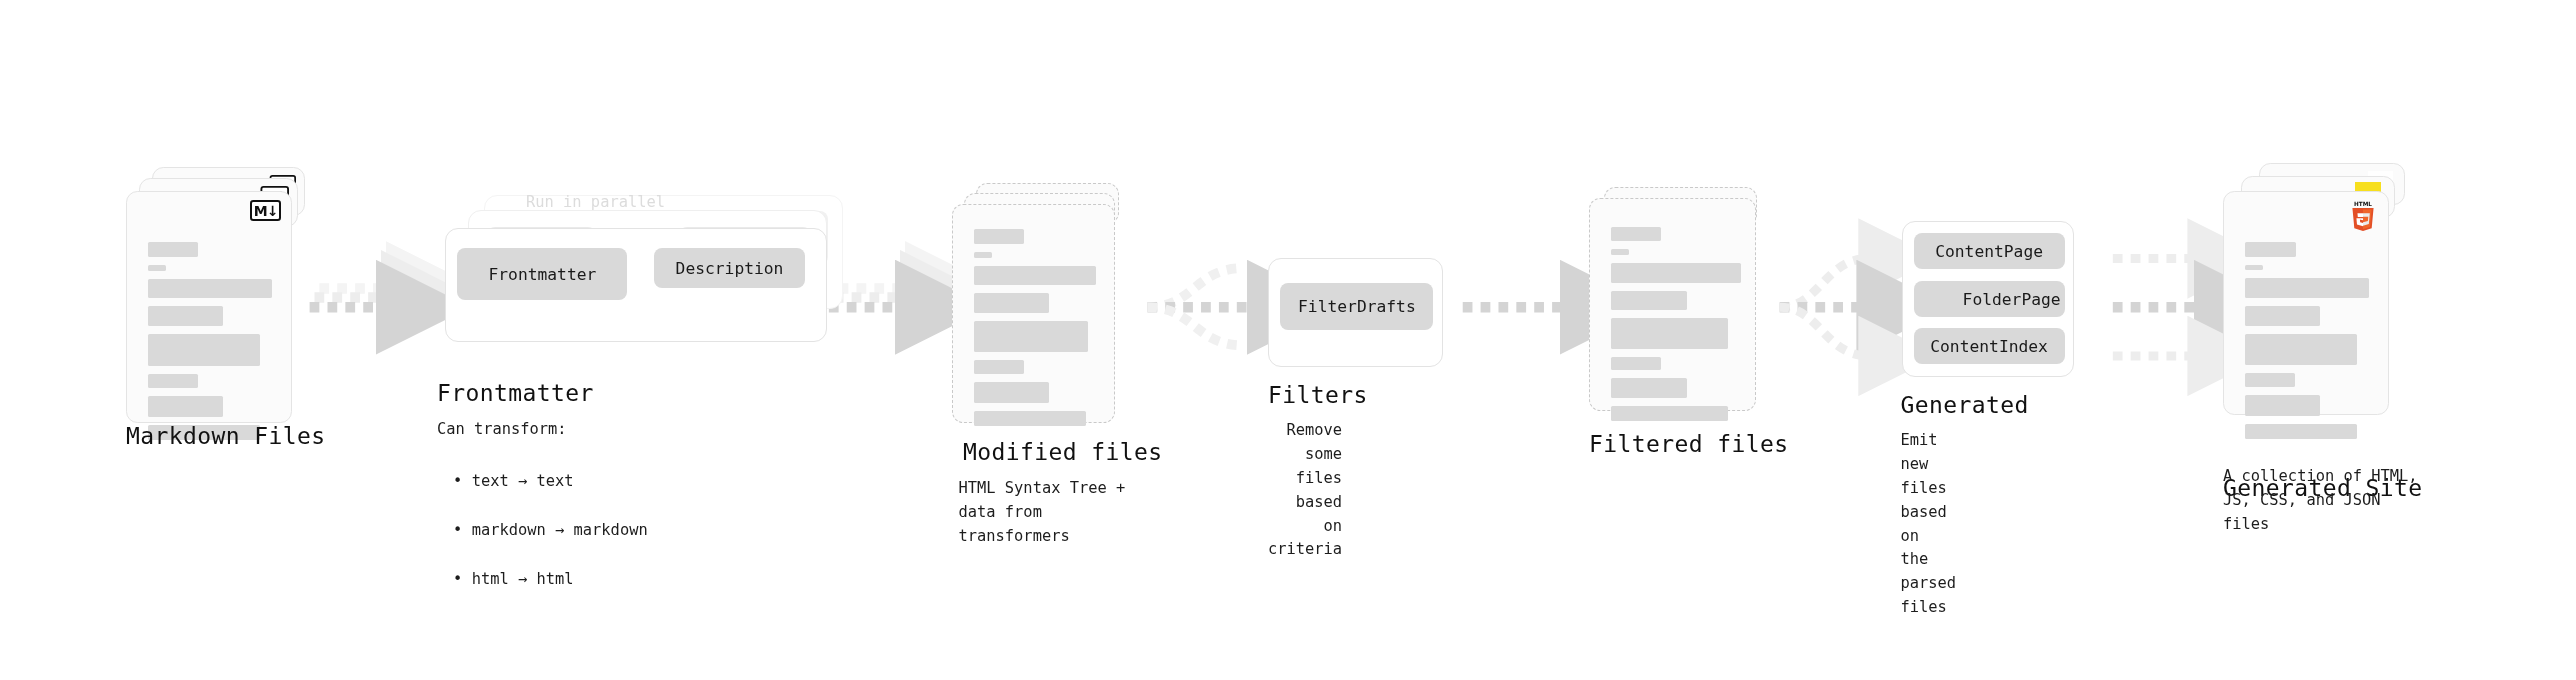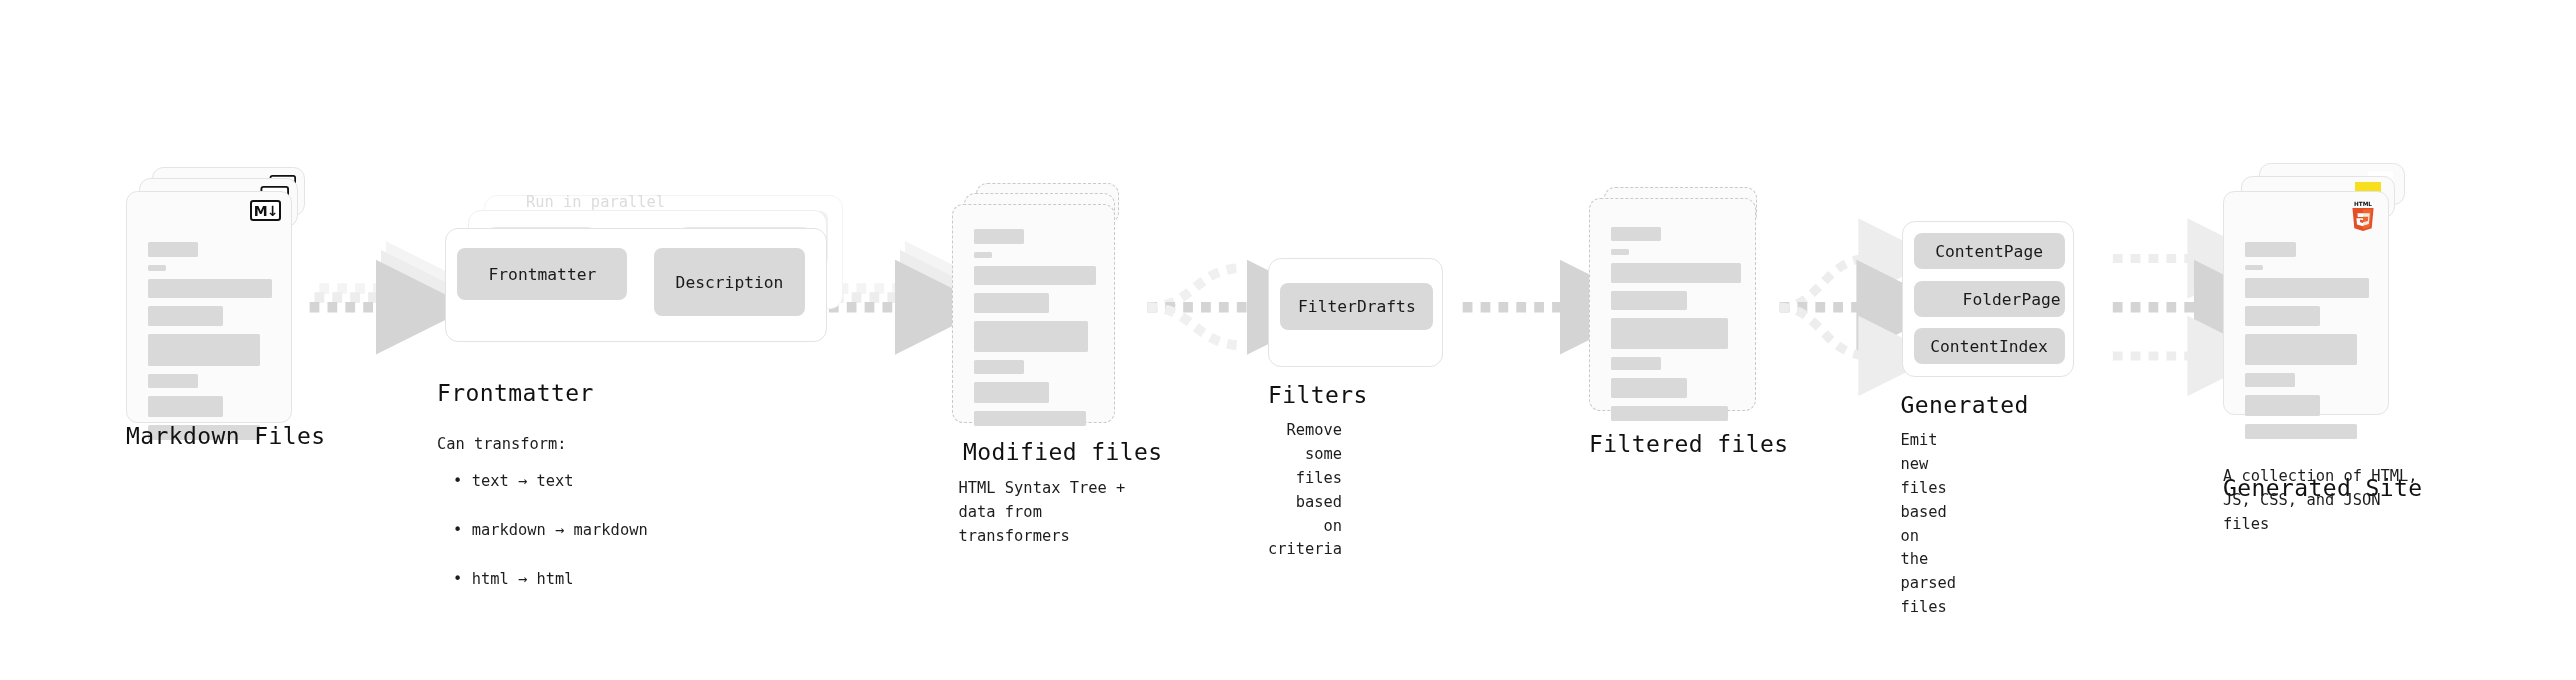--- a/index.html
+++ b/index.html
@@ -209,28 +209,28 @@
         <div class="pill ghost2" style="left:213px; top:14.6px; width:130px; height:54px;"></div>
       </div>
       <div class="group ghost2" style="left:23px; top:14.6px; width:359px; height:120px;">
         <div class="pill ghost" style="left:18px; top:16.3px; width:109px; height:55px;"></div>
         <div class="pill ghost" style="left:210px; top:16.3px; width:132px; height:55px;"></div>
       </div>
       <div class="group" style="left:0px; top:32.5px; width:382px; height:114px;">
         <div class="pill" style="left:11.4px; top:19.5px; width:170px; height:52px;">
           <span>Frontmatter</span>
         </div>
-        <div class="pill" style="left:208px; top:19.5px; width:151px; height:68px;align-items:center;">
+        <div class="pill" style="left:208px; top:19.5px; width:151px; height:40px;align-items:center;">
           <span>Description</span>
         </div>
       </div>
     </div>
     <div class="annot" style="left:81px; top:-1.6px;">Run in parallel</div>
     <div class="caption-title" style="left:-8.1px; top:185px;">Frontmatter</div>
-    <div class="caption-sub" style="left:-8.1px; top:238px;text-align:right;">Can transform:</div>
+    <div class="caption-sub" style="left:-8.1px; top:223px;text-align:right;">Can transform:</div>
     <div class="caption-sub list" style="left:8.1px; top:249px;">
       <div class="bullet-row">• text → text</div>
       <div class="bullet-row">• markdown → markdown</div>
       <div class="bullet-row">• html → html</div>
     </div>
   </div>
 
   <div class="node" style="left:952px; top:183px;">
     <div class="stack" style="width:187px; height:244px;">
       <div class="sheet dashed" style="left:24.4px; top:0px; width:143px; height:41px;"></div>

